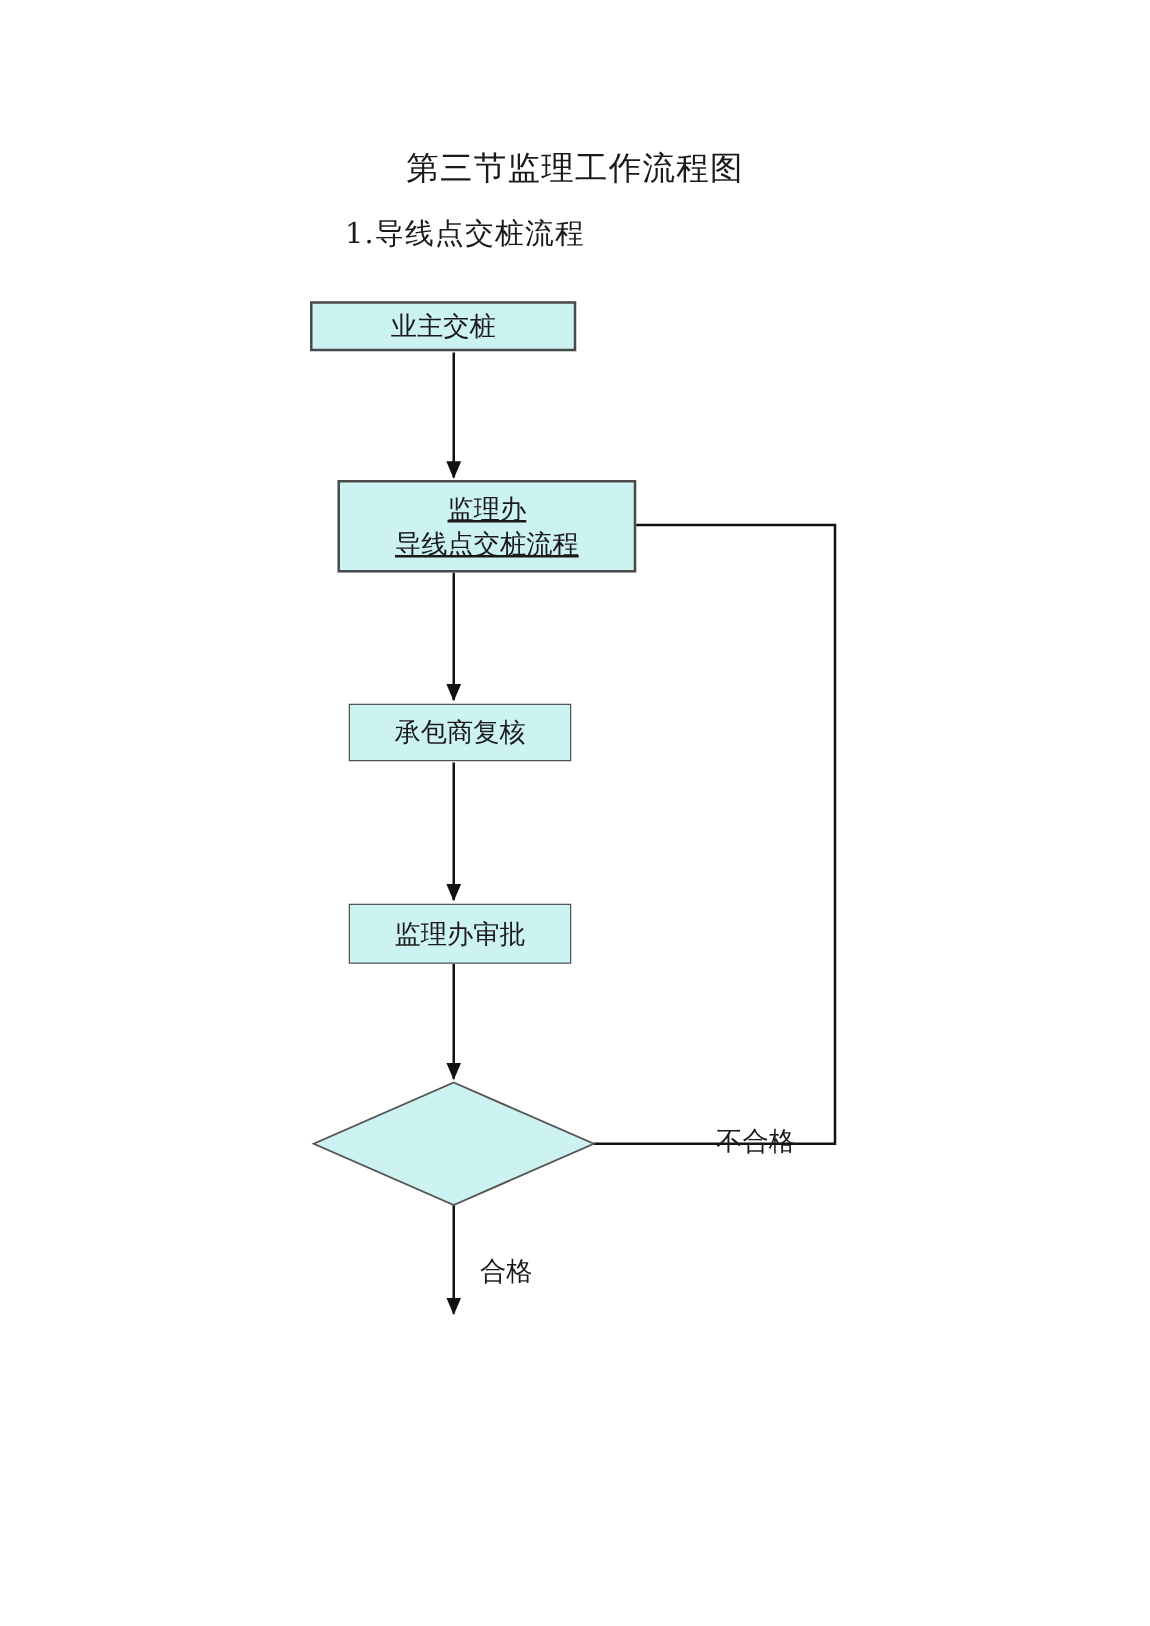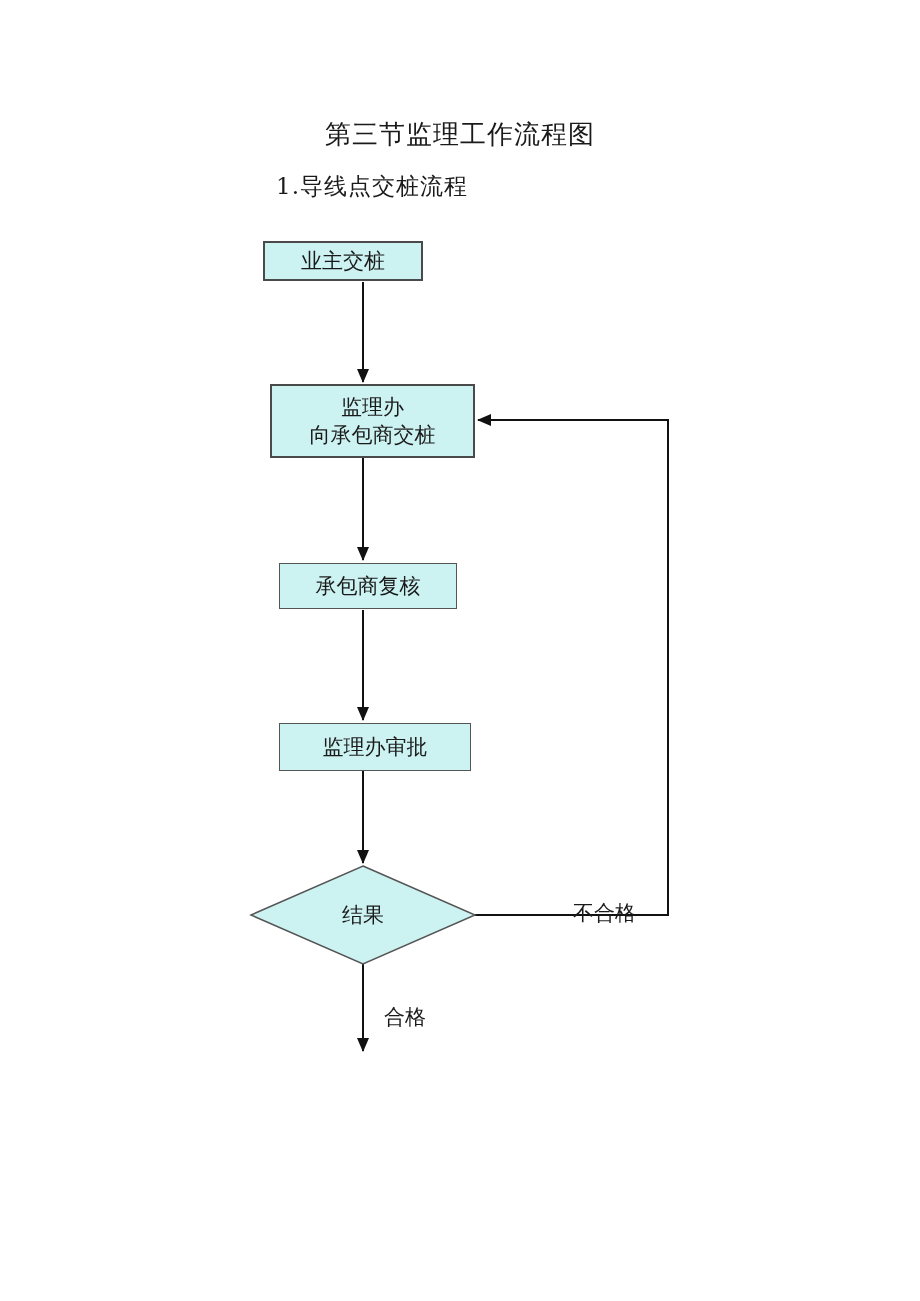--- a/index.html
+++ b/index.html
@@ -108,39 +108,36 @@
     <line class="connector" x1="363" y1="282" x2="363" y2="382" marker-end="url(#ah)"></line>
     <line class="connector" x1="363" y1="458" x2="363" y2="560" marker-end="url(#ah)"></line>
     <line class="connector" x1="363" y1="610" x2="363" y2="720" marker-end="url(#ah)"></line>
     <line class="connector" x1="363" y1="771" x2="363" y2="863" marker-end="url(#ah)"></line>
     <line class="connector" x1="363" y1="964" x2="363" y2="1051" marker-end="url(#ah)"></line>
     <polyline class="connector" points="475,915 668,915 668,420 478,420" marker-end="url(#ah)"></polyline>
 
     <polygon class="diamond-shape" points="363,866 475,915 363,964 251,915"></polygon>
   </svg>
 
-  <div class="node" style="left:263px; top:241px; width:160px; height:40px;">
+  <div class="node" style="left:248px; top:241px; width:213px; height:40px;">
     <span>业主交桩</span>
   </div>
 
-  <div class="node" style="left:270px; top:384px; width:205px; height:74px;">
+  <div class="node" style="left:270px; top:384px; width:239px; height:74px;text-decoration:underline;">
     <span>监理办</span>
-    <span>向承包商交桩</span>
+    <span>导线点交桩流程</span>
   </div>
 
   <div class="node thin" style="left:279px; top:563px; width:178px; height:46px;">
     <span>承包商复核</span>
   </div>
 
-  <div class="node thin" style="left:279px; top:723px; width:192px; height:48px;">
+  <div class="node thin" style="left:279px; top:723px; width:178px; height:48px;">
     <span>监理办审批</span>
   </div>
 
-  <div class="diamond-label" style="left:251px; top:866px; width:224px; height:98px;">
-    <span>结果</span>
-  </div>
 
 
   <div class="edge-label" style="left:573px; top:879px;">不合格</div>
 
   <div class="edge-label" style="left:384px; top:983px;">合格</div>
 
 </div>
 
 </body></html>

